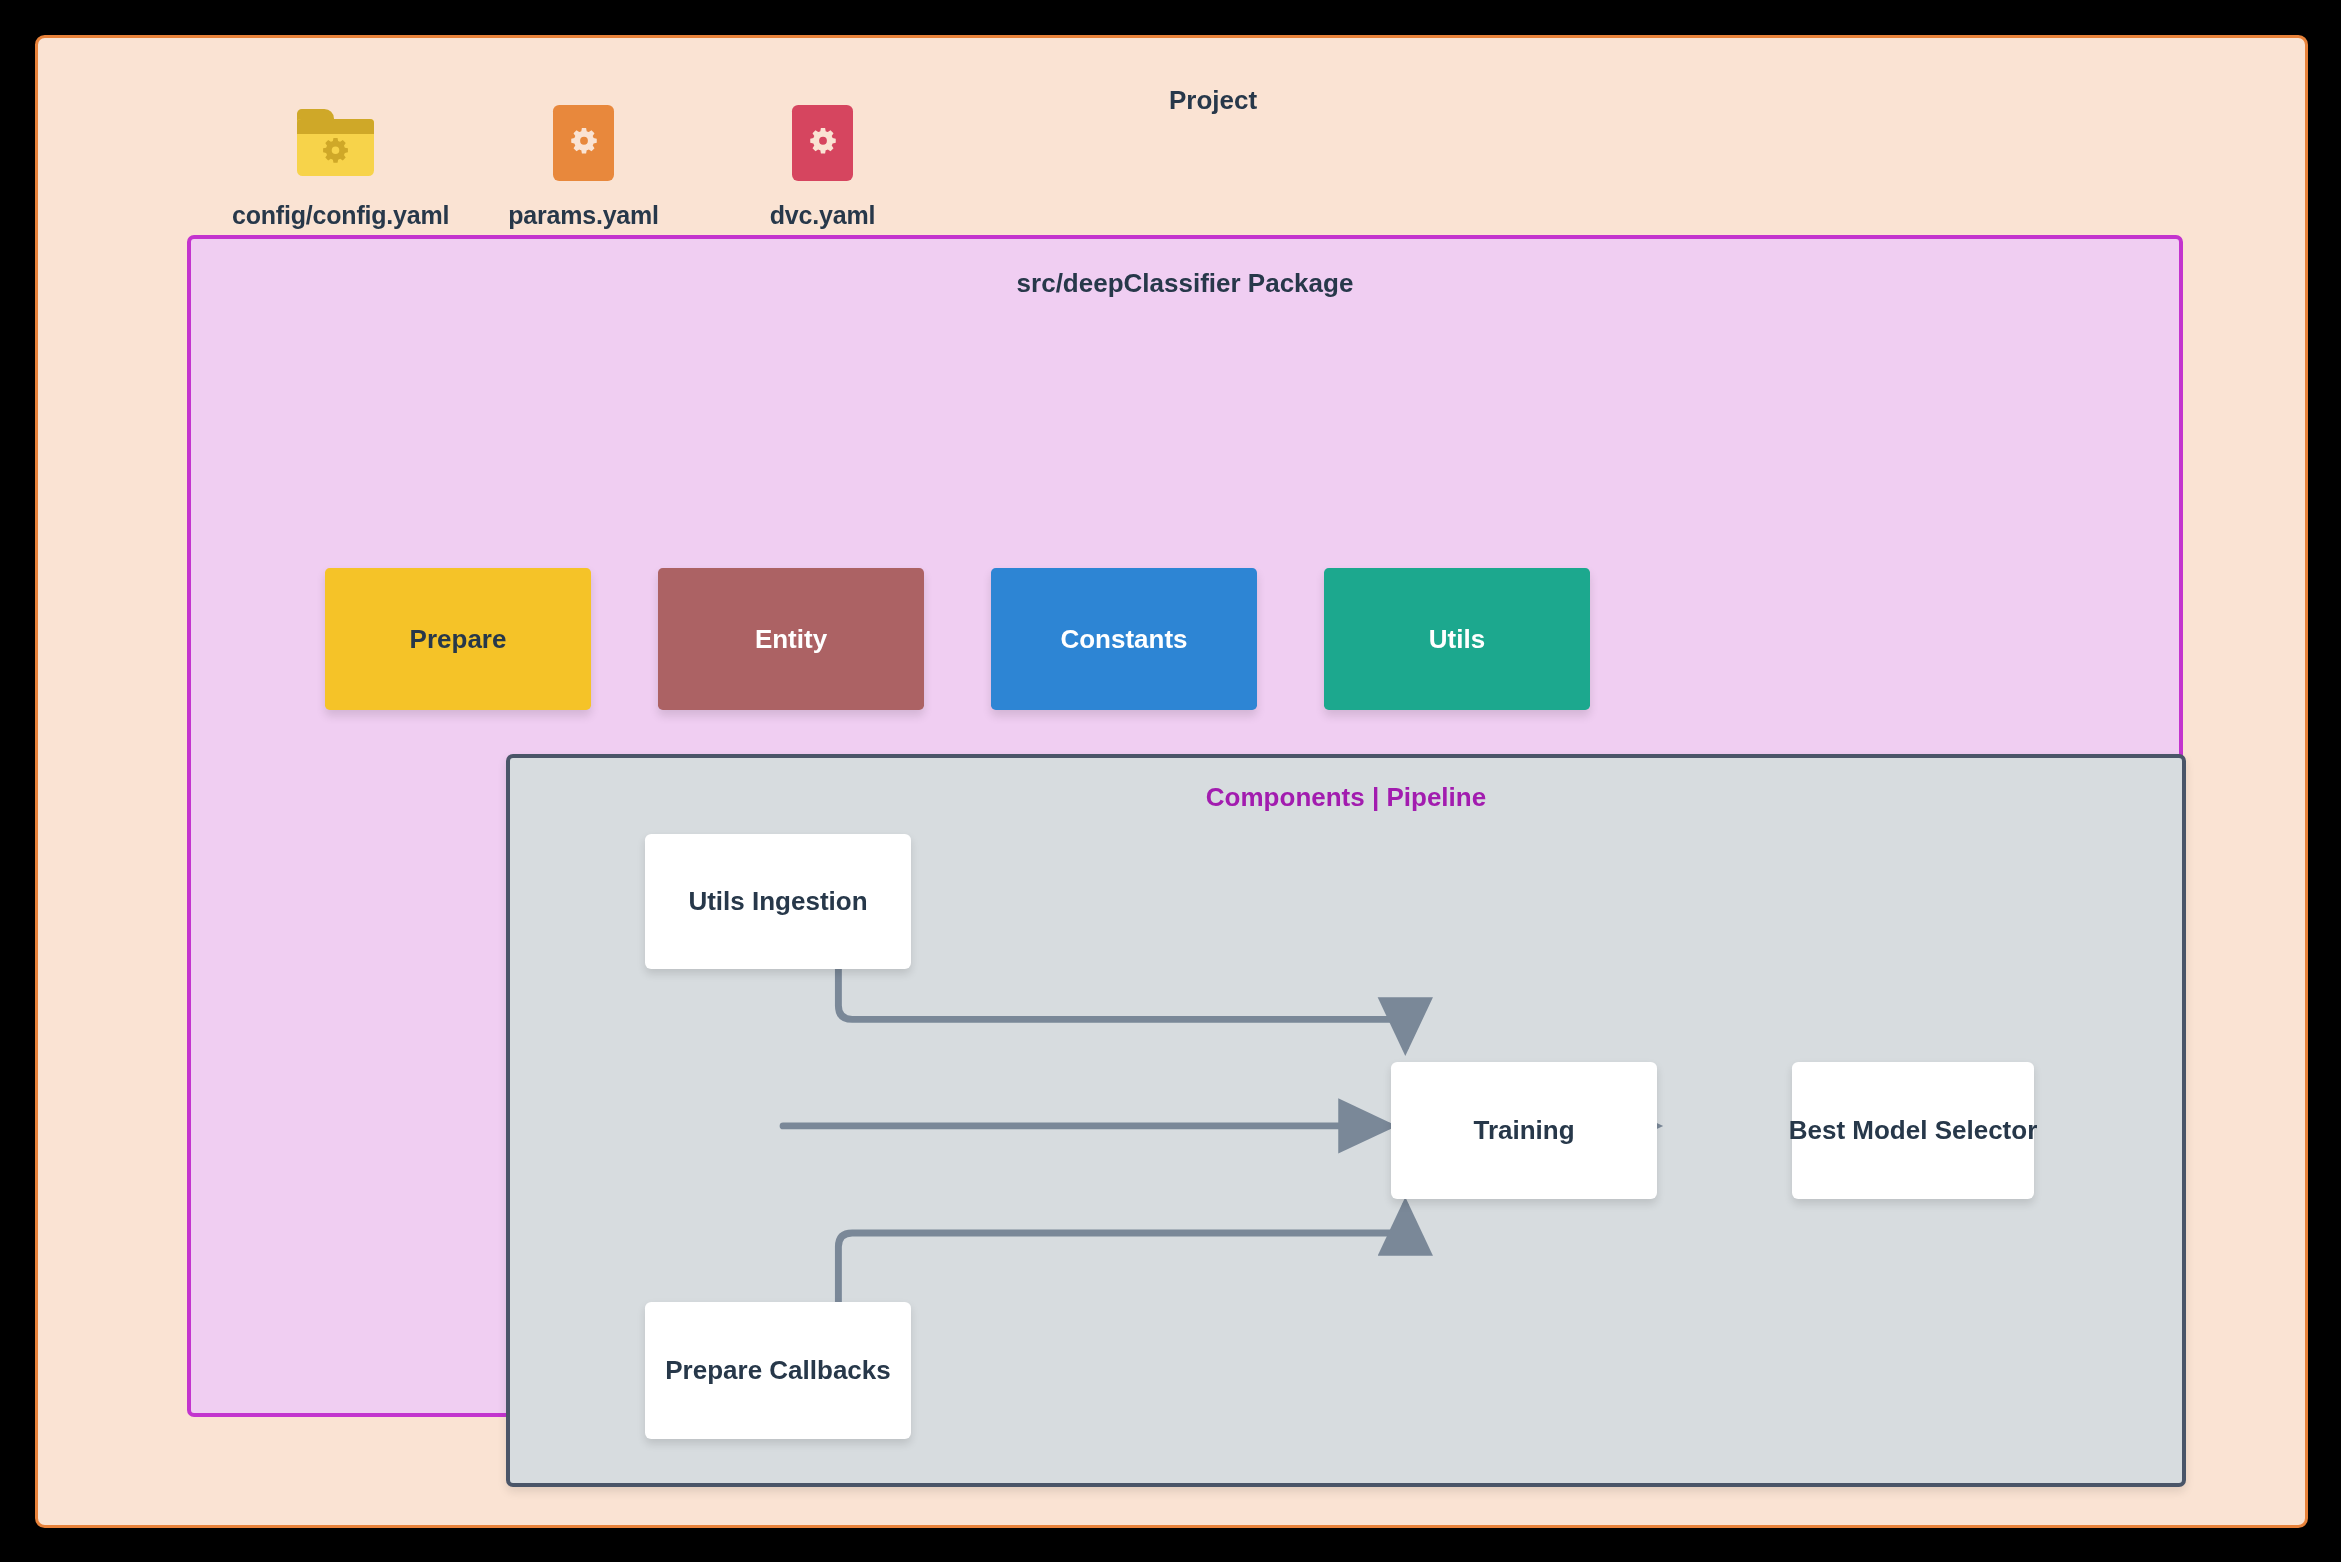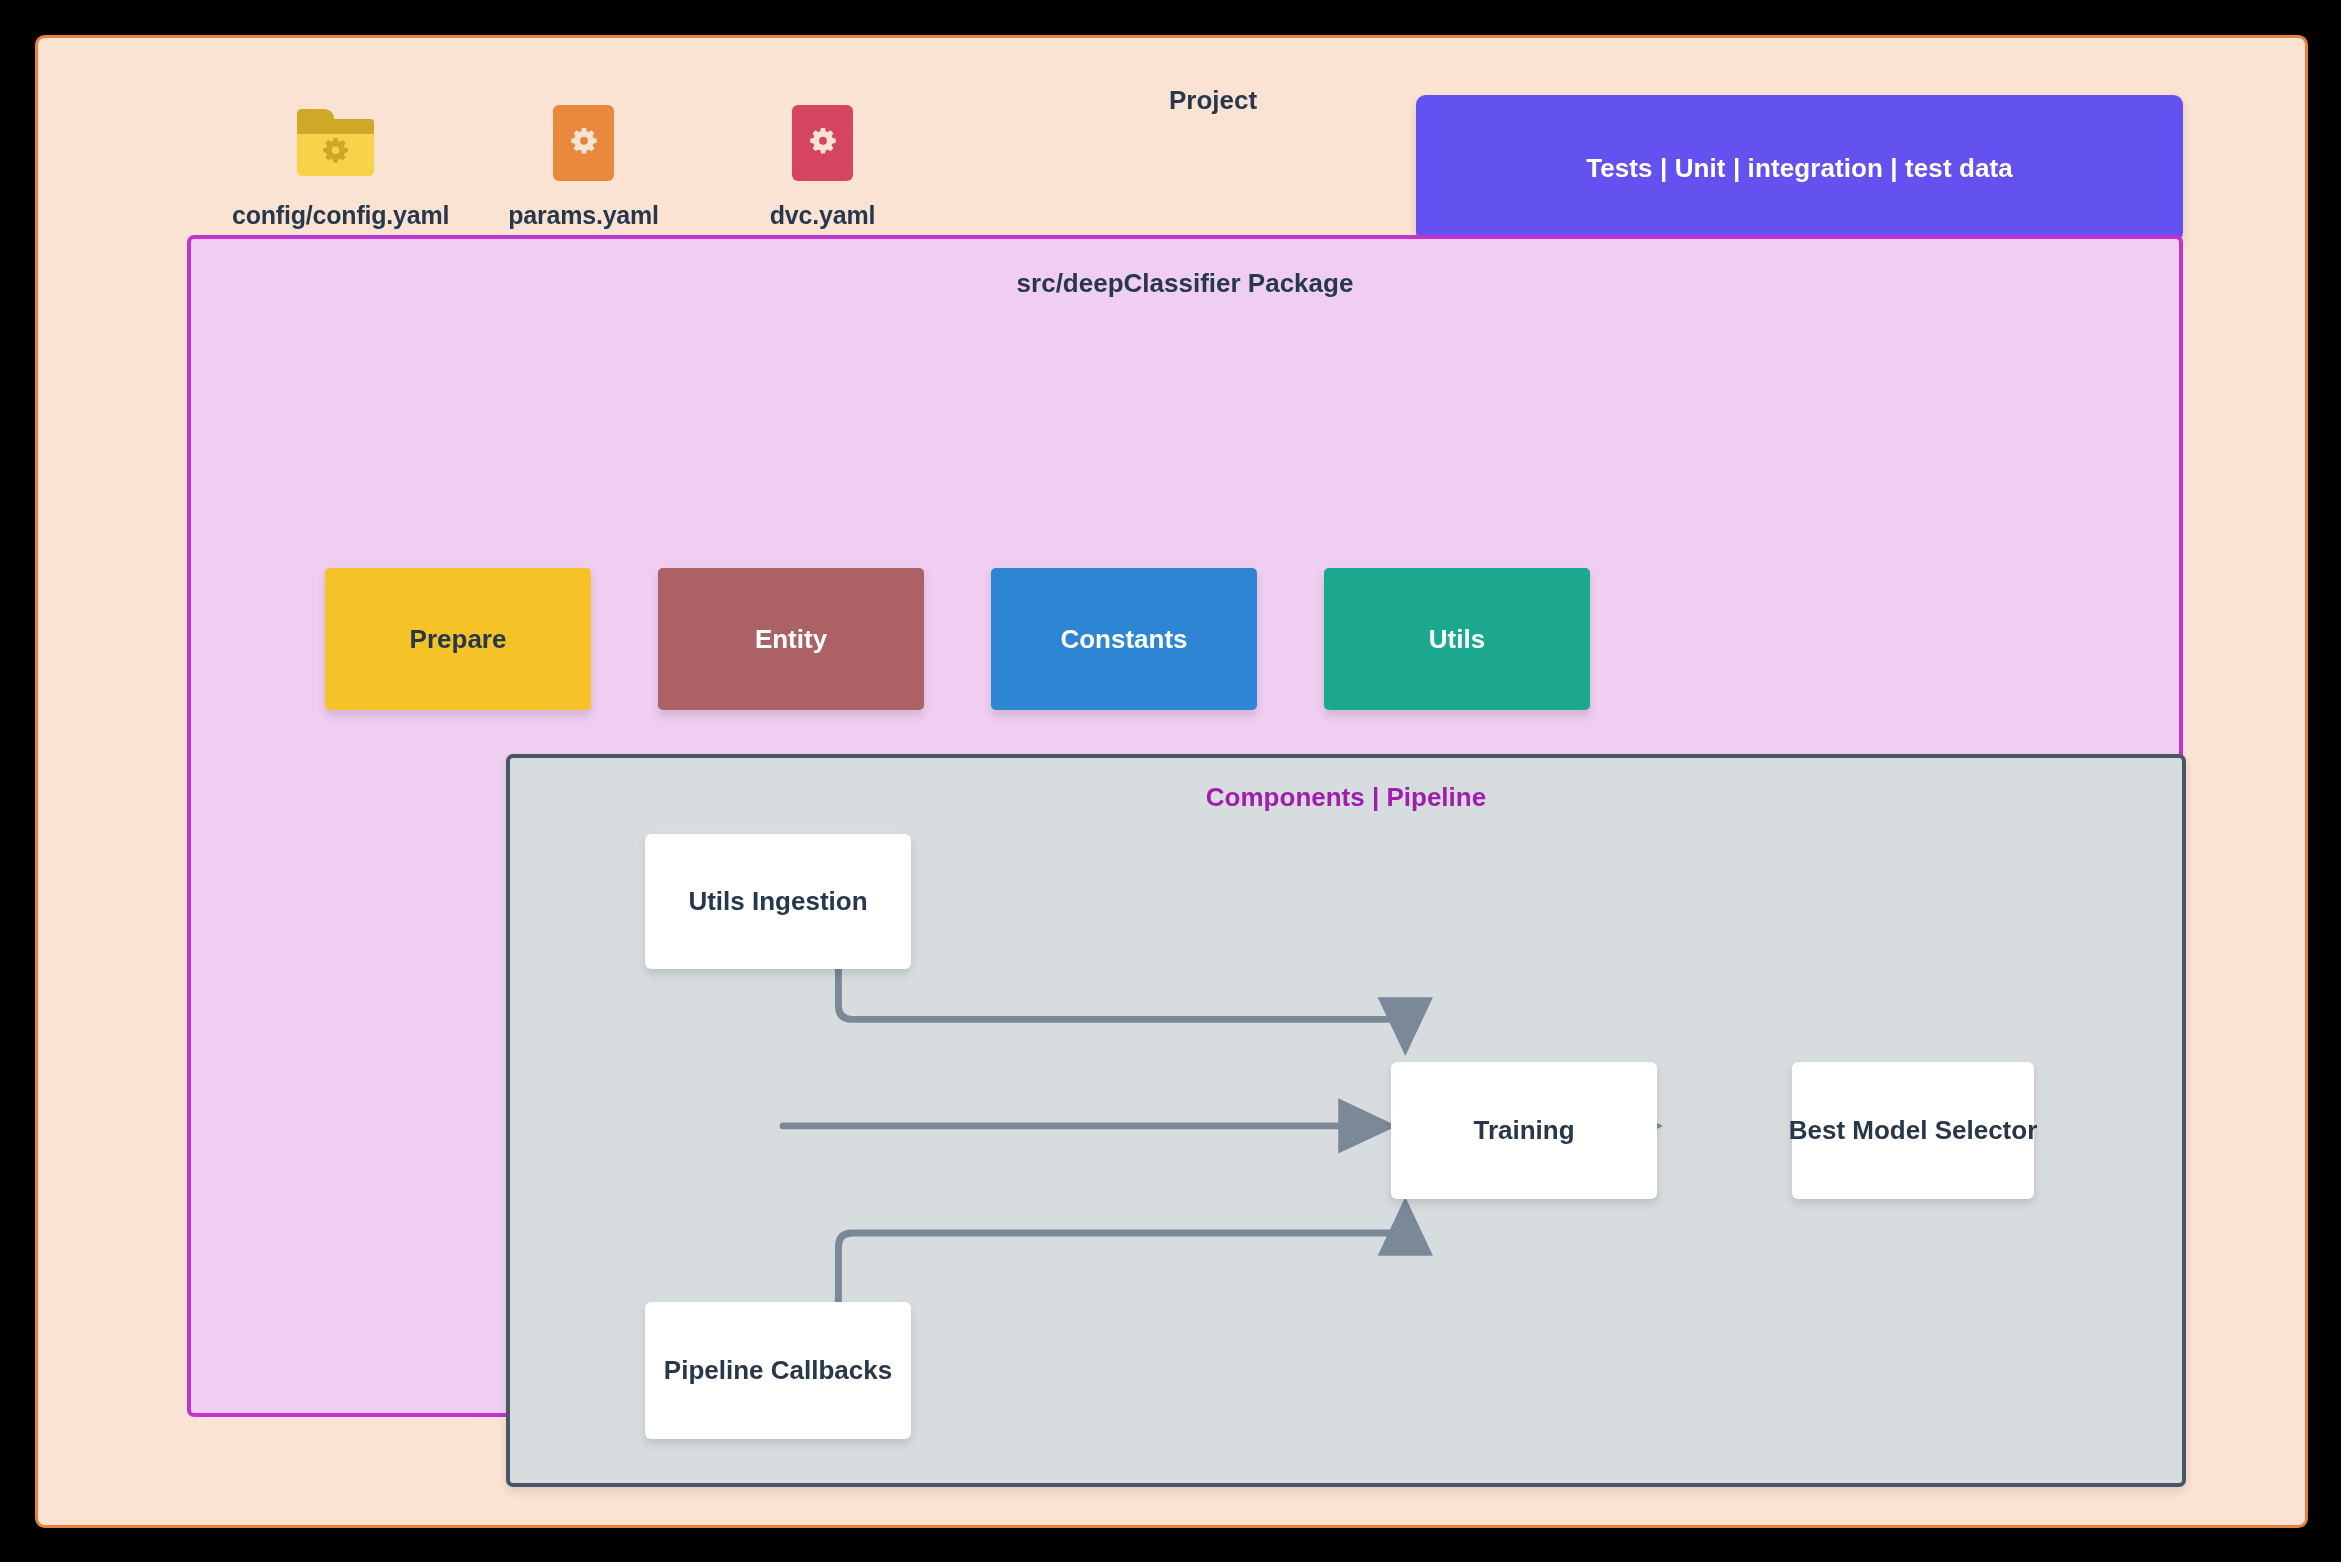--- a/index.html
+++ b/index.html
@@ -246,23 +246,20 @@
         <svg class="gear-svg" width="36" height="36" viewBox="0 0 24 24">
           <path fill="#FAE3D3" d="M13.4 2h-2.8l-.4 2.1c-.5.15-1 .35-1.4.6L7 3.5 5 5.5l1.2 1.8c-.25.45-.45.9-.6 1.4L3.5 9.1v2.8l2.1.4c.15.5.35.95.6 1.4L5 15.5l2 2 1.8-1.2c.45.25.9.45 1.4.6l.4 2.1h2.8l.4-2.1c.5-.15.95-.35 1.4-.6l1.8 1.2 2-2-1.2-1.8c.25-.45.45-.9.6-1.4l2.1-.4V9.1l-2.1-.4c-.15-.5-.35-.95-.6-1.4L19 5.5l-2-2-1.8 1.2c-.45-.25-.9-.45-1.4-.6L13.4 2zm-1.4 5.9a2.6 2.6 0 110 5.2 2.6 2.6 0 010-5.2z"></path>
         </svg>
       </div>
     </div>
     <div class="file-label">dvc.yaml</div>
   </div>
 
   <div id="project-title">Project</div>
 
-  <div id="tests-banner">
-    <span class="banner-text">Tests | Unit | integration | test data</span>
-  </div>
 
   <div id="package-box">
     <div id="package-title">src/deepClassifier Package</div>
 
     <div class="module-box" style="left:134px; background:#F5C328; color:#27384A;">
       <span>Prepare</span>
     </div>
     <div class="module-box" style="left:467px; background:#AC6264; color:#FFFFFF;">
       <span>Entity</span>
     </div>
@@ -297,21 +294,21 @@
 
         <path d="M 1410,532 L 1655,532" fill="none" stroke="#7A8898" stroke-width="10" stroke-linecap="round" marker-end="url(#arrow-r)"></path>
       </svg>
 
       <div class="node" style="left:135px; top:76px; width:266px; height:135px;">
         <span>Utils Ingestion</span>
       </div>
 
 
       <div class="node" style="left:135px; top:544px; width:266px; height:137px;">
-        <span>Pipeline Callbacks</span>
+        <span>Prepare Callbacks</span>
       </div>
 
       <div class="node" style="left:881px; top:304px; width:266px; height:137px;">
         <span>Training</span>
       </div>
 
       <div class="node" style="left:1282px; top:304px; width:242px; height:137px;">
         <span>Best Model Selector</span>
       </div>
 

